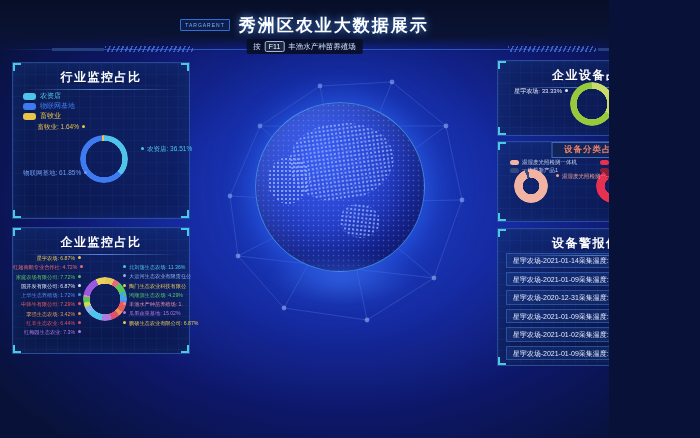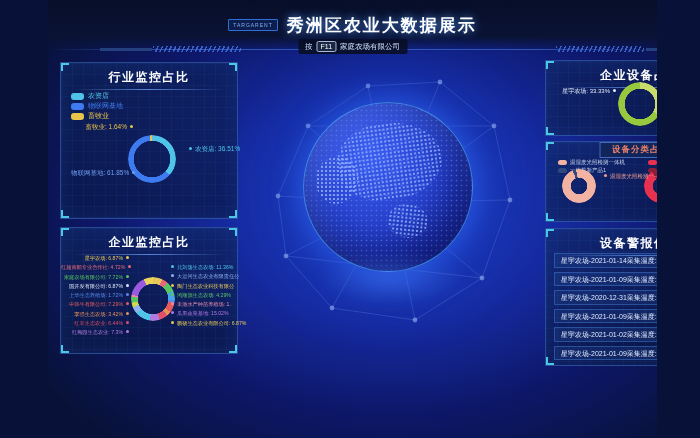--- a/index.html
+++ b/index.html
@@ -1,19 +1,19 @@
 <!DOCTYPE html>
 <html><head>
 <meta charset="utf-8">
 <style>
   * { margin:0; padding:0; box-sizing:border-box; }
   html,body { width:700px; height:438px; overflow:hidden; }
   body { font-family:"Liberation Sans","DejaVu Sans",sans-serif; background:#081238; }
   .stage { position:relative; width:609px; height:438px; overflow:hidden;
-    background:radial-gradient(ellipse 430px 310px at 345px 205px,#1d3bc0 0%,#162ba2 38%,#0d1768 68%,#081238 100%);margin-left:48px; }
+    background:radial-gradient(ellipse 430px 310px at 345px 205px,#1d3bc0 0%,#162ba2 38%,#0d1768 68%,#081238 100%); }
   .topband { position:absolute; left:0; top:0; width:100%; height:52px;
     background:linear-gradient(180deg,#070e28 0%,#0a1334 70%,rgba(10,19,52,0) 100%); }
   .header-line { position:absolute; left:0; top:49px; width:100%; height:1px;
     background:linear-gradient(90deg,rgba(50,95,200,0) 0%,rgba(60,110,220,.7) 20%,rgba(60,110,220,.7) 80%,rgba(50,95,200,0) 100%); }
   .hatch { position:absolute; top:46px; height:6px; width:88px;
     background:repeating-linear-gradient(115deg,rgba(70,120,230,.75) 0 1.5px,transparent 1.5px 4px); }
   .hatch.hl { left:105px; } .hatch.hr { left:508px; }
   .hbar { position:absolute; top:48px; height:3px; width:52px; background:#24407e; }
   .hbar.bl { left:52px; } .hbar.br2 { left:598px; }
 
@@ -145,21 +145,21 @@
 
   <header>
     <span class="head-in">
       <span class="logo">TARGARENT</span>
       <h1>秀洲区农业大数据展示</h1>
     </span>
   </header>
   <div class="tip">
     <span>按</span>
     <span class="key">F11</span>
-    <span>家庭农场有限公司</span>
+    <span>丰渔水产种苗养殖场</span>
   </div>
 
   <svg class="mesh" viewBox="0 0 262 268">
     <g stroke="#8fb0ff" stroke-opacity="0.22" fill="none" stroke-width="1">
       <polygon points="18,128 48,58 108,18 180,14 234,58 250,132 222,210 155,252 72,240 26,188"></polygon>
       <polyline points="18,128 131,134 48,58"></polyline>
       <polyline points="108,18 131,134 180,14"></polyline>
       <polyline points="234,58 131,134 250,132"></polyline>
       <polyline points="222,210 131,134 155,252"></polyline>
       <polyline points="72,240 131,134 26,188"></polyline>

